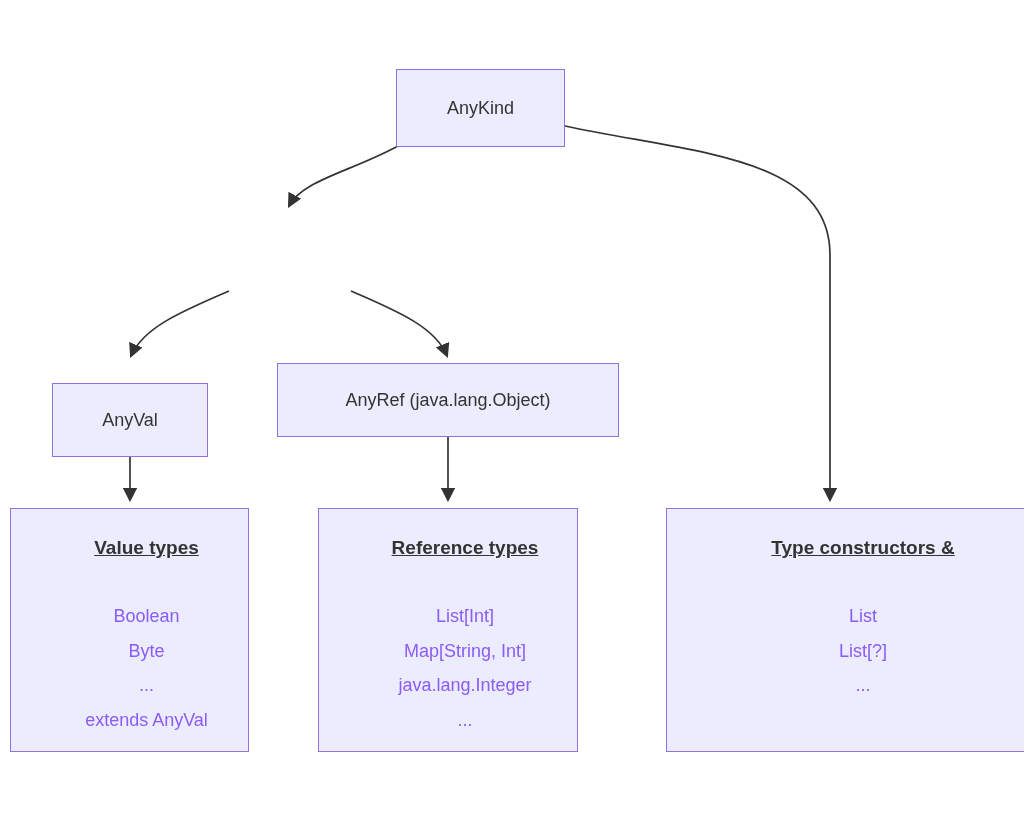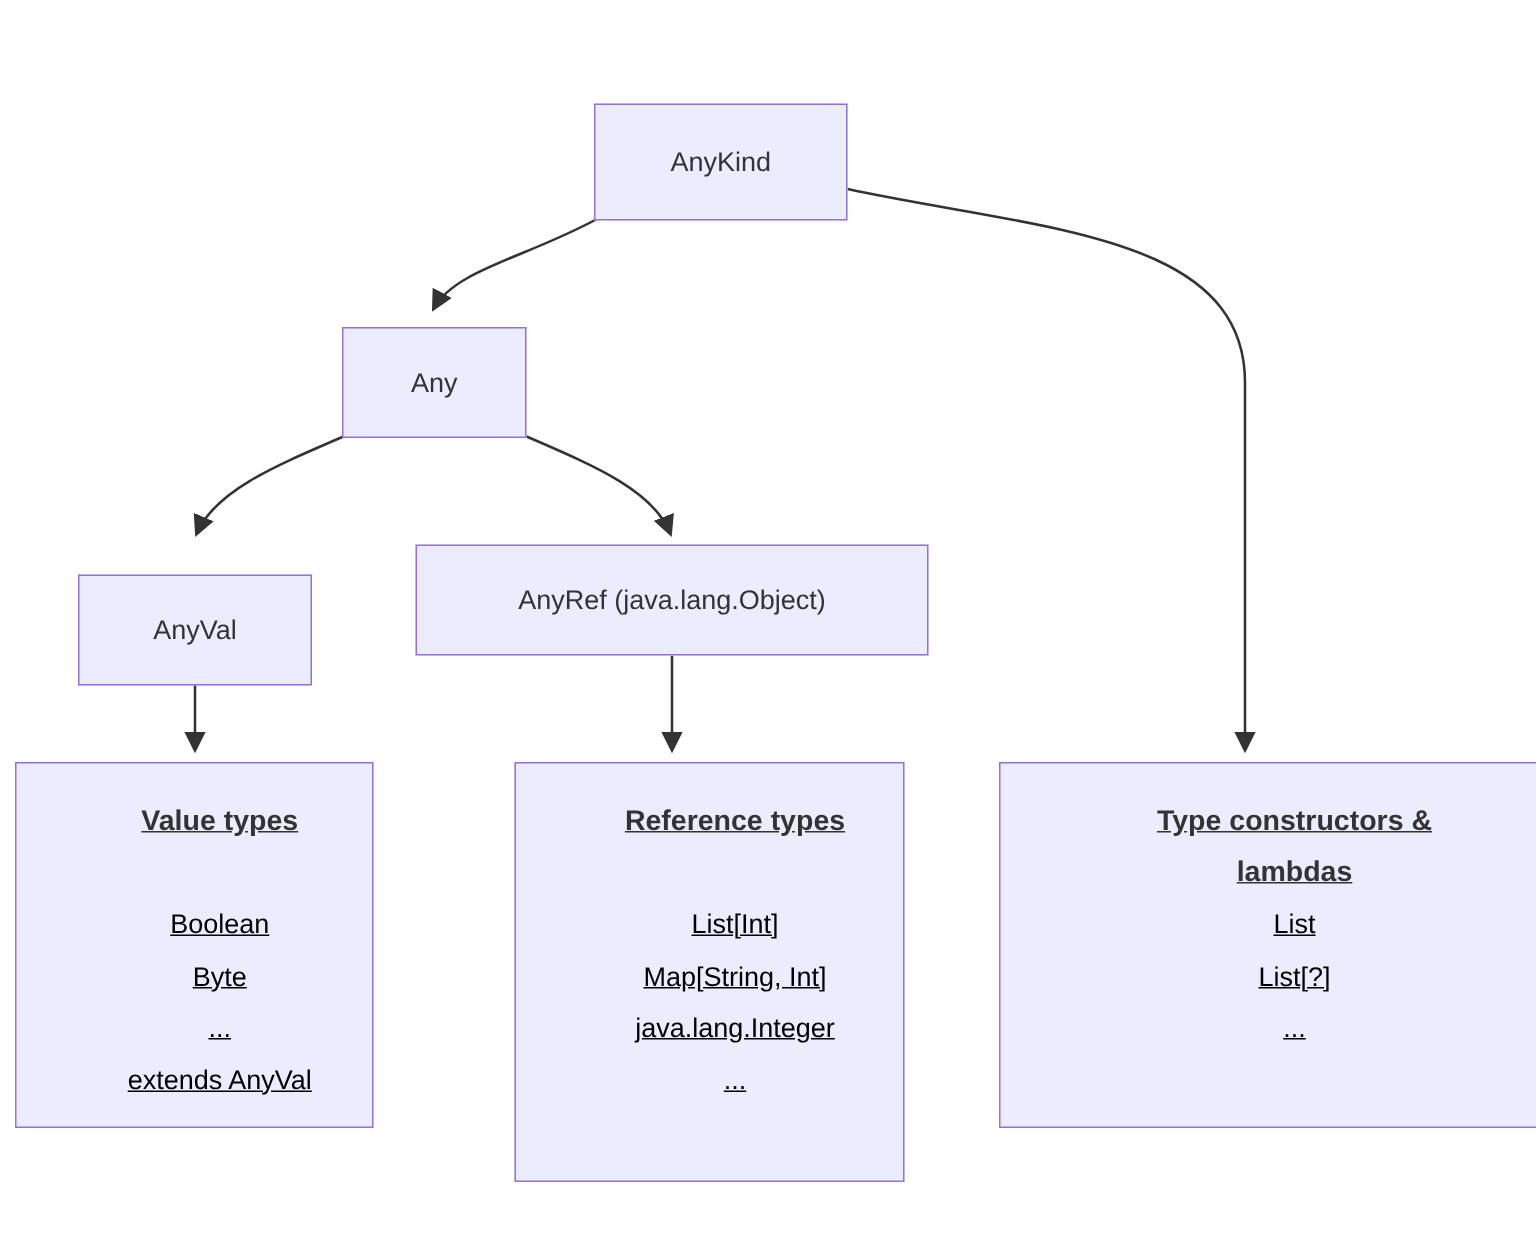--- a/index.html
+++ b/index.html
@@ -44,38 +44,37 @@
   .group-box {
     position: absolute;
     background: #ECECFF;
     border: 1.5px solid #9370DB;
     box-sizing: border-box;
     text-align: center;
     padding-top: 22px;
     padding-left: 34px;
   }
   .group-valuetypes    { left: 10px;  top: 508px; width: 239px; height: 244px; }
-  .group-referencetypes{ left: 318px; top: 508px; width: 260px; height: 280px; margin-left: 25px; }
+  .group-referencetypes{ left: 318px; top: 508px; width: 260px; height: 244px; }
   .group-typectors     { left: 666px; top: 508px; width: 360px; height: 244px; }
 
   .group-title {
     font-size: 19px;
     font-weight: bold;
     text-decoration: underline;
     line-height: 34px;
     height: 68px;
     color: #333333;
   }
   .group-title .tline { display: block; line-height: 34px; }
   .group-items { list-style: none; margin: 0; padding: 0; }
   .group-items li {
     font-size: 18px;
     line-height: 34.5px;
-    color: #000000;
-    text-decoration: underline;
+    color: #8b5cf6;
   }
 </style>
 </head>
 <body>
 
 <div id="canvas">
 
   <svg id="edges" viewBox="0 0 1024 824" xmlns="http://www.w3.org/2000/svg">
     <defs>
       <marker id="arrow" viewBox="0 0 10 10" refX="8.5" refY="5" markerWidth="8.5" markerHeight="8.5" orient="auto-start-reverse">
@@ -87,23 +86,20 @@
     <path d="M 229 291 C 180 312, 143 328, 131 356" fill="none" stroke="#333333" stroke-width="1.7" marker-end="url(#arrow)"></path>
     <path d="M 351 291 C 400 312, 436 328, 447 356" fill="none" stroke="#333333" stroke-width="1.7" marker-end="url(#arrow)"></path>
     <path d="M 130 437 L 130 500" fill="none" stroke="#333333" stroke-width="1.7" marker-end="url(#arrow)"></path>
     <path d="M 448 437 L 448 500" fill="none" stroke="#333333" stroke-width="1.7" marker-end="url(#arrow)"></path>
   </svg>
 
   <div class="node node-anykind">
     <span>AnyKind</span>
   </div>
 
-  <div class="node node-any">
-    <span>Any</span>
-  </div>
 
   <div class="node node-anyval">
     <span>AnyVal</span>
   </div>
 
   <div class="node node-anyref">
     <span>AnyRef (java.lang.Object)</span>
   </div>
 
   <div class="group-box group-valuetypes">
@@ -126,21 +122,20 @@
       <li>List[Int]</li>
       <li>Map[String, Int]</li>
       <li>java.lang.Integer</li>
       <li>...</li>
     </ul>
   </div>
 
   <div class="group-box group-typectors">
     <div class="group-title">
       <span class="tline">Type constructors &amp;</span>
-      <span class="tline">lambdas</span>
     </div>
     <ul class="group-items">
       <li>List</li>
       <li>List[?]</li>
       <li>...</li>
     </ul>
   </div>
 
 </div>
 

